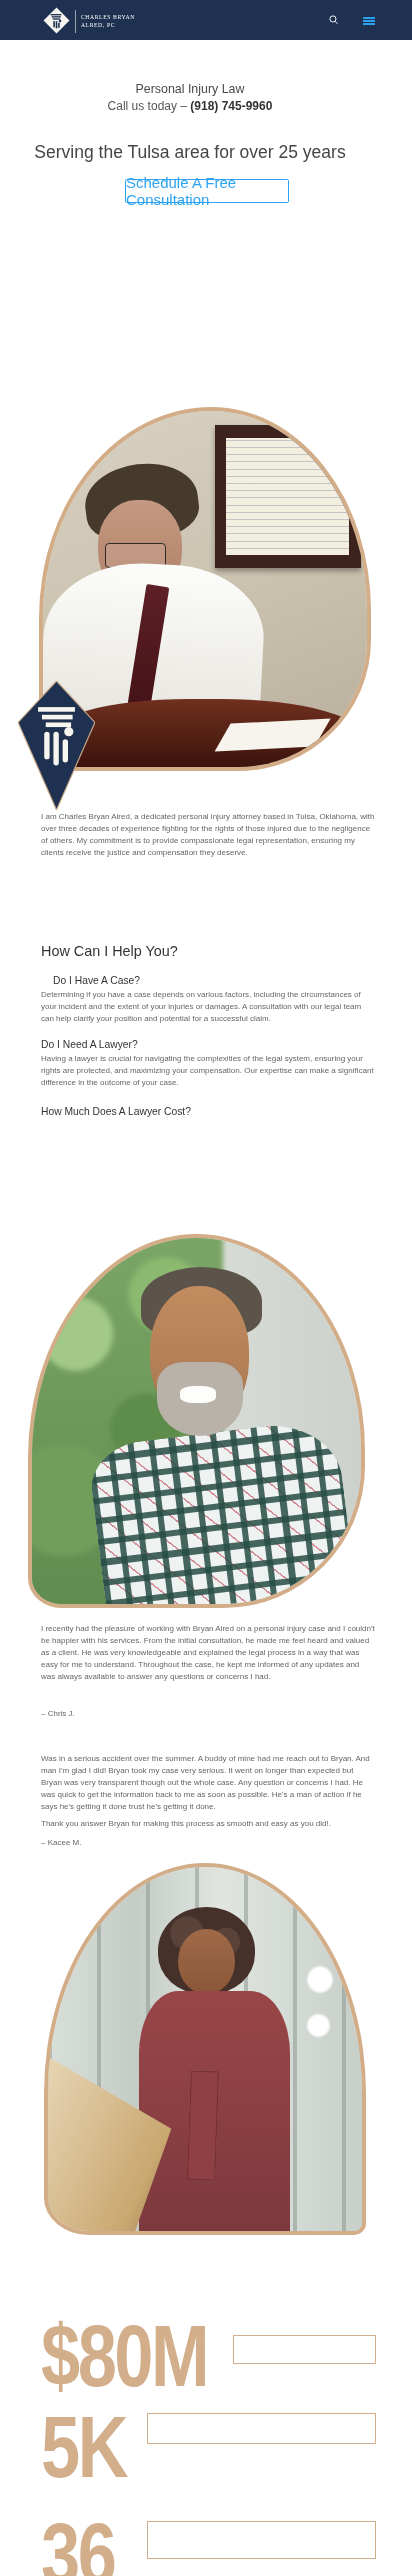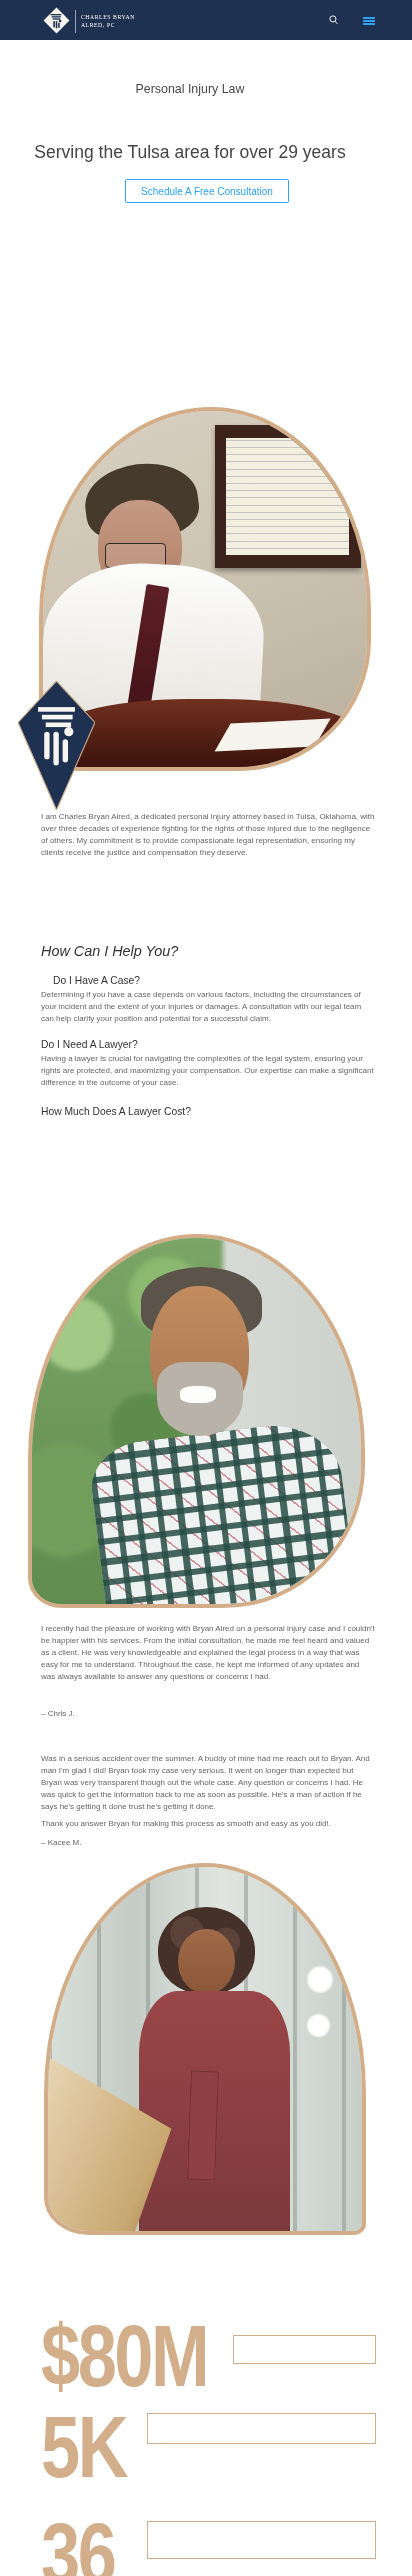--- a/index.html
+++ b/index.html
@@ -15,21 +15,21 @@
   .hamburger span { display:block; width:12.4px; height:1.5px; background:#2ea3f2; margin:1.5px 0; border-radius:0.5px; }
 
   
   .center-text { position:absolute; left:0; width:380px; text-align:center; }
   .hero-title { top:82px; font-size:12.4px; color:#4a4a4a; }
   .hero-call  { top:99px; font-size:12px; color:#555; }
   .hero-call b { color:#333; font-weight:700; }
   .hero-sub   { top:142px; font-size:17.5px; color:#454545; font-weight:500; }
   .btn-outline { position:absolute; border:1px solid #2ea3f2; color:#2ea3f2; background:#fff;
                  display:flex; align-items:center; justify-content:center;
-                 font-size:10px; border-radius:1.5px; cursor:pointer; }
+                 font-size:15px; border-radius:1.5px; cursor:pointer; }
   .hero-btn { left:125px; top:179px; width:164px; height:24px; }
 
   
   .pa-row { position:absolute; top:287px; left:0; width:412px; height:14.4px; overflow:hidden; }
   .pa-item { position:absolute; top:0; font-size:8.8px; color:#555; white-space:nowrap; cursor:pointer;margin-top:26px; }
 
   
   .arch { position:absolute; border:4.1px solid #d3ad88; overflow:hidden; background:#e8e4da; }
   .arch-1 { left:39px;  top:407px;  width:332px; height:364px; border-radius:52% 48% 40% 4% / 58% 56% 36% 4%; }
   .arch-2 { left:28px;  top:1234px; width:337px; height:374px; border-radius:50% 50% 42% 10% / 60% 58% 38% 8%; }
@@ -133,21 +133,24 @@
       </span>
       <span class="hamburger" style="cursor:pointer;">
         <span></span>
           <span></span>
           <span></span>
       </span>
     </div>
   </header>
 
   <div class="center-text hero-title">Personal Injury Law</div>
-  <div class="center-text hero-sub">Serving the Tulsa area for over 29 years</div>
+  <div class="center-text hero-call">
+    <span>Call us today – </span><b>(918) 745-9960</b>
+  </div>
+  <div class="center-text hero-sub">Serving the Tulsa area for over 25 years</div>
   <div class="btn-outline hero-btn">Schedule A Free Consultation</div>
 
   <div class="pa-row">
     <span class="pa-item" style="left:80px;">Car Accident</span>
     <span class="pa-item" style="left:246px;">Truck Accident</span>
     <span class="pa-item" style="left:406px;">Wrongful Death</span>
   </div>
 
   <div class="arch arch-1">
     <div class="scene p1">
@@ -174,21 +177,21 @@
         <circle cx="66" cy="66" r="6"></circle>
         <rect x="34" y="66" width="7" height="36" rx="3.5"></rect>
         <rect x="46" y="66" width="7" height="44" rx="3.5"></rect>
         <rect x="58" y="76" width="7" height="30" rx="3.5"></rect>
       </g>
     </svg>
   </span>
 
   <p class="para" style="top:811px;">I am Charles Bryan Alred, a dedicated personal injury attorney based in Tulsa, Oklahoma, with over three decades of experience fighting for the rights of those injured due to the negligence of others. My commitment is to provide compassionate legal representation, ensuring my clients receive the justice and compensation they deserve.</p>
 
-  <h2 class="h-big" style="top:943px;font-style:italic;">How Can I Help You?</h2>
+  <h2 class="h-big" style="top:943px;">How Can I Help You?</h2>
   <h3 class="h-q" style="top:975px;padding-left:12px;">Do I Have A Case?</h3>
   <p class="para" style="top:989px;">Determining if you have a case depends on various factors, including the circumstances of your incident and the extent of your injuries or damages. A consultation with our legal team can help clarify your position and potential for a successful claim.</p>
   <h3 class="h-q" style="top:1039px;">Do I Need A Lawyer?</h3>
   <p class="para" style="top:1053px;">Having a lawyer is crucial for navigating the complexities of the legal system, ensuring your rights are protected, and maximizing your compensation. Our expertise can make a significant difference in the outcome of your case.</p>
   <h3 class="h-q" style="top:1106px;">How Much Does A Lawyer Cost?</h3>
 
   <div class="arch arch-2">
     <div class="scene p2">
       <div class="p2-foliage"></div>
       <div class="p2-shirt"></div>

